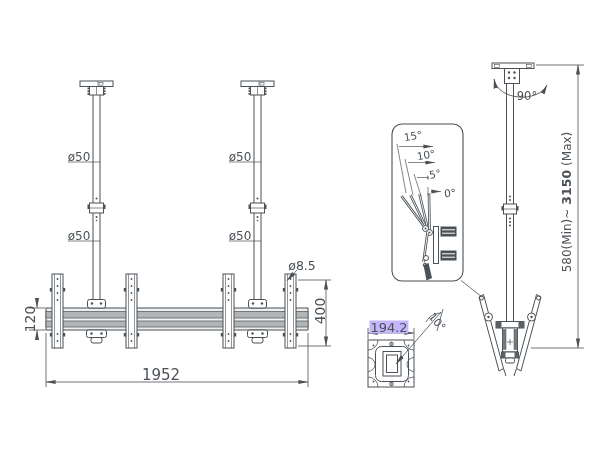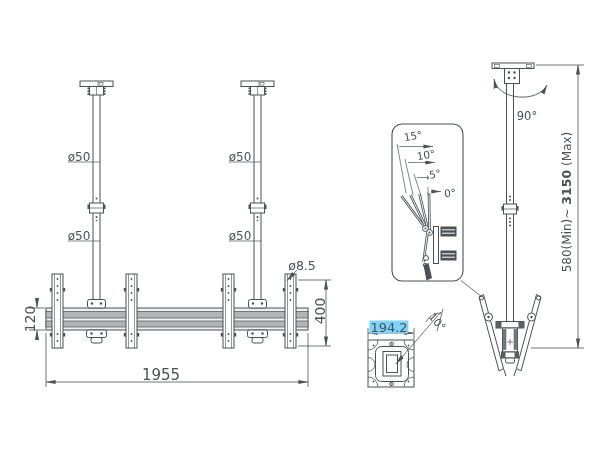--- a/index.html
+++ b/index.html
@@ -275,31 +275,31 @@
   </g>
 </svg>
 
 <span class="lbl" style="left:79px;top:157px;font-size:12px;">ø50</span>
 <span class="lbl" style="left:79px;top:236px;font-size:12px;">ø50</span>
 <span class="lbl" style="left:240px;top:157px;font-size:12px;">ø50</span>
 <span class="lbl" style="left:240px;top:236px;font-size:12px;">ø50</span>
 
 <span class="lbl" style="left:302px;top:266px;font-size:12.5px;text-align:center;">ø8.5</span>
 
-<span class="lbl" style="left:161px;top:375px;font-size:15px;">1955</span>
+<span class="lbl" style="left:161px;top:375px;font-size:15px;">1952</span>
 
 <span class="lbl rot90" style="left:30px;top:319px;font-size:14px;">120</span>
 
 <span class="lbl rot90" style="left:320px;top:311px;font-size:14px;">400</span>
 
-<span class="lbl" style="left:389px;top:327px;font-size:13px;background:#7dd3fc;padding:0 1px;">194.2</span>
+<span class="lbl" style="left:389px;top:327px;font-size:13px;background:#c4b5fd;padding:0 1px;">194.2</span>
 
 <span class="lbl" style="left:437px;top:322px;font-size:11px;transform:translate(-50%,-50%) rotate(50deg);">10°</span>
 
-<span class="lbl" style="left:527px;top:97px;font-size:11.5px;margin-top:20px;">90°</span>
+<span class="lbl" style="left:527px;top:97px;font-size:11.5px;">90°</span>
 
 <span class="lbl" style="left:413px;top:136px;font-size:10.5px;transform:translate(-50%,-50%) rotate(-9deg);background:#fff;padding:0 1px;">15°</span>
 <span class="lbl" style="left:426px;top:155px;font-size:10.5px;transform:translate(-50%,-50%) rotate(-9deg);background:#fff;padding:0 1px;">10°</span>
 <span class="lbl" style="left:435px;top:174px;font-size:10.5px;transform:translate(-50%,-50%) rotate(-9deg);background:#fff;padding:0 1px;">5°</span>
 <span class="lbl" style="left:450px;top:193px;font-size:10.5px;transform:translate(-50%,-50%) rotate(-5deg);background:#fff;padding:0 1px;">0°</span>
 
 <div class="lbl rot90 dimrange" style="left:567px;top:202px;">
   <span>580(Min)~</span>
   <span class="bignum">3150</span>
   <span>(Max)</span>

